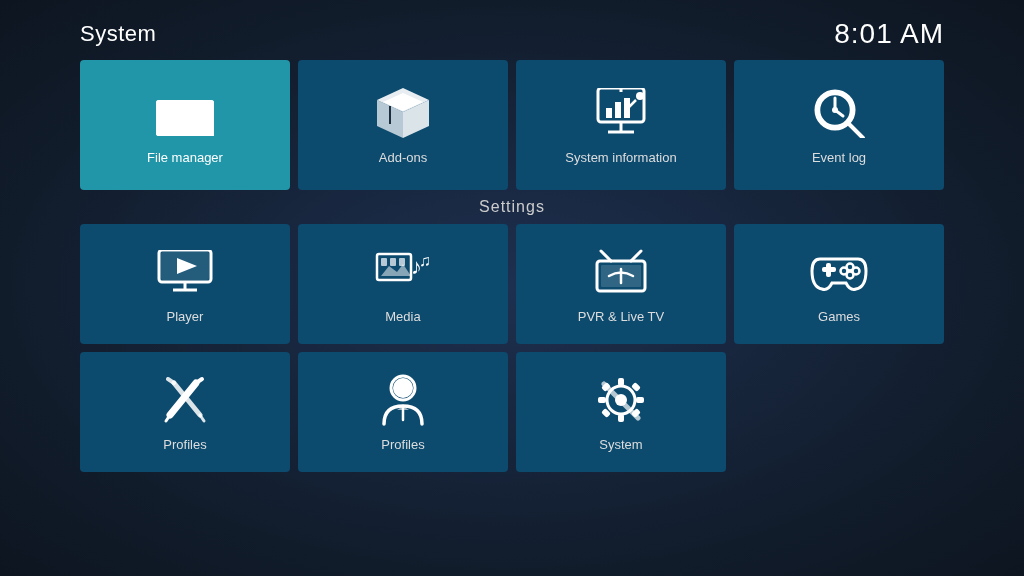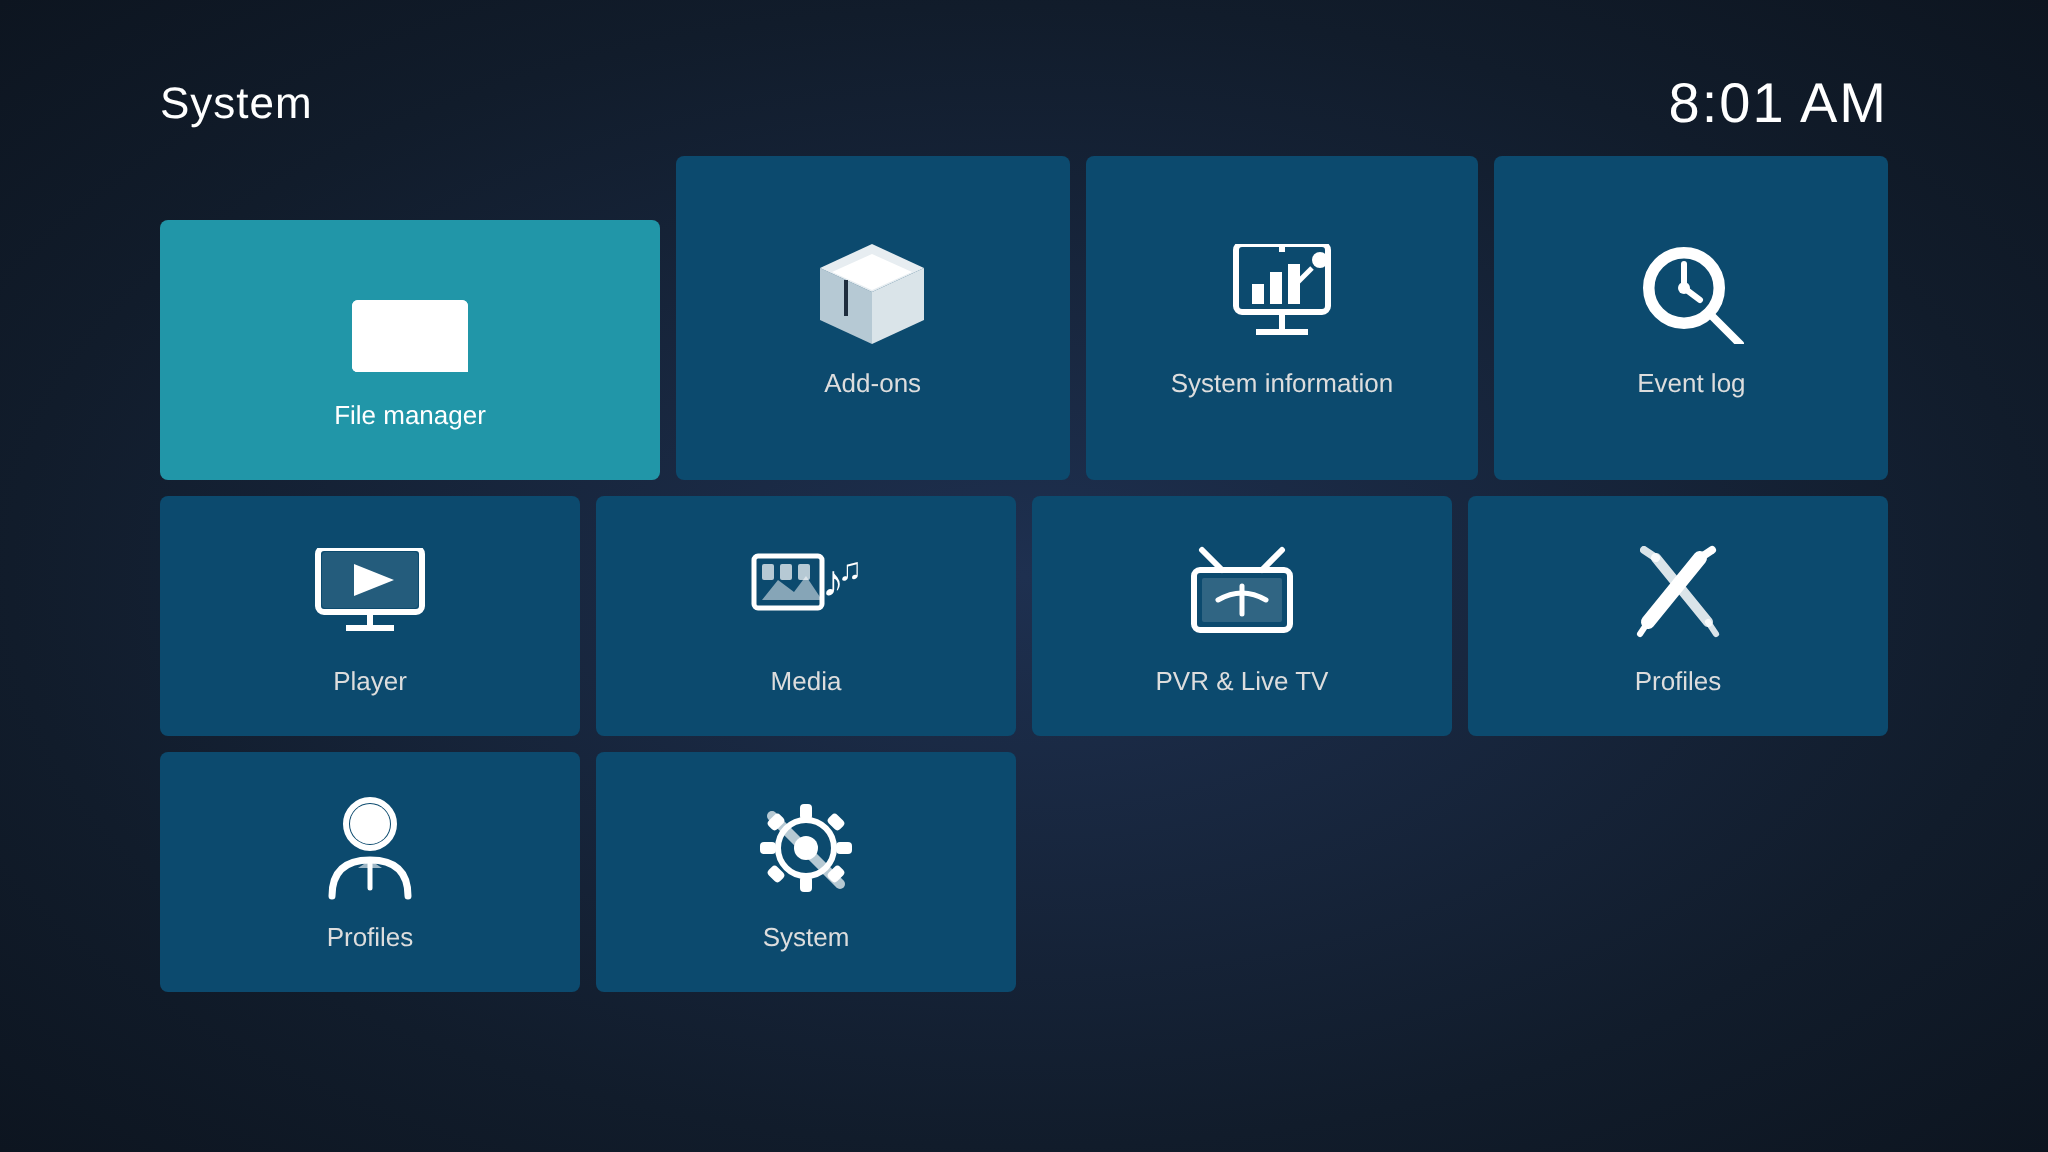--- a/index.html
+++ b/index.html
@@ -21,21 +21,21 @@
       inset: 0;
       background: radial-gradient(ellipse at center, #1e3050 0%, #111c2b 70%, #0d1520 100%);
       z-index: 0;
     }
 
     .screen {
       position: relative;
       z-index: 1;
       width: 100%;
       height: 100%;
-      padding: 18px 80px;
+      padding: 0 80px;
     }
 
     
     .header {
       display: flex;
       justify-content: space-between;
       align-items: center;
       padding: 18px 0 10px 0;
     }
 
@@ -91,23 +91,22 @@
     .tile-icon {
       width: 60px;
       height: 50px;
       display: flex;
       align-items: center;
       justify-content: center;
     }
 
     
     .tile-file-manager {
-      width: 250px;
+      width: 210px;
       min-height: 130px;
-      margin-top: 32px;
     }
 
     .tile-addon, .tile-sysinfo, .tile-eventlog {
       flex: 1;
       min-height: 130px;
     }
 
     
     .settings-section {
       margin-top: 4px;
@@ -209,20 +208,21 @@
           <line x1="36" y1="36" x2="50" y2="50" stroke="white" stroke-width="4" stroke-linecap="round"></line>
           <circle cx="22" cy="22" r="16" fill="none" stroke="white" stroke-width="2.5"></circle>
         </svg>
       </div>
       <span class="tile-label">Event log</span>
     </div>
 
   </div>
 
   <div class="settings-section">
+    <div class="settings-title">Settings</div>
 
     <div class="settings-grid">
 
       <div class="tile settings-tile">
         <div class="tile-icon">
           <svg width="56" height="44" viewBox="0 0 56 44">
 
             <rect x="2" y="0" width="52" height="32" rx="3" fill="none" stroke="white" stroke-width="3"></rect>
             <rect x="4" y="2" width="48" height="28" rx="2" fill="rgba(255,255,255,0.1)"></rect>
 
@@ -265,20 +265,37 @@
             <line x1="38" y1="12" x2="48" y2="2" stroke="white" stroke-width="3" stroke-linecap="round"></line>
 
             <path d="M16,27 Q28,20 40,27" fill="none" stroke="white" stroke-width="2.5" stroke-linecap="round"></path>
             <line x1="28" y1="20" x2="28" y2="34" stroke="white" stroke-width="2.5" stroke-linecap="round"></line>
           </svg>
         </div>
         <span class="tile-label">PVR &amp; Live TV</span>
       </div>
 
 
+      <div class="tile settings-tile">
+        <div class="tile-icon">
+          <svg width="58" height="42" viewBox="0 0 58 42">
+
+            <path d="M10,8 Q2,8 2,20 Q2,36 12,38 Q18,40 22,32 L36,32 Q40,40 46,38 Q56,36 56,20 Q56,8 48,8 Z" fill="none" stroke="white" stroke-width="3"></path>
+
+            <rect x="12" y="16" width="14" height="5" rx="2" fill="white"></rect>
+            <rect x="16" y="12" width="5" height="14" rx="2" fill="white"></rect>
+
+            <circle cx="40" cy="16" r="3.5" fill="none" stroke="white" stroke-width="2.5"></circle>
+            <circle cx="46" cy="20" r="3.5" fill="none" stroke="white" stroke-width="2.5"></circle>
+            <circle cx="34" cy="20" r="3.5" fill="none" stroke="white" stroke-width="2.5"></circle>
+            <circle cx="40" cy="24" r="3.5" fill="none" stroke="white" stroke-width="2.5"></circle>
+          </svg>
+        </div>
+        <span class="tile-label">Games</span>
+      </div>
 
       <div class="tile settings-tile">
         <div class="tile-icon">
           <svg width="50" height="50" viewBox="0 0 50 50">
 
             <line x1="10" y1="40" x2="36" y2="8" stroke="white" stroke-width="7" stroke-linecap="round"></line>
             <line x1="10" y1="40" x2="6" y2="46" stroke="white" stroke-width="3" stroke-linecap="round"></line>
             <line x1="36" y1="8" x2="42" y2="4" stroke="white" stroke-width="4" stroke-linecap="round"></line>
 
             <line x1="40" y1="40" x2="14" y2="8" stroke="white" stroke-width="5" stroke-linecap="round" opacity="0.85"></line>

